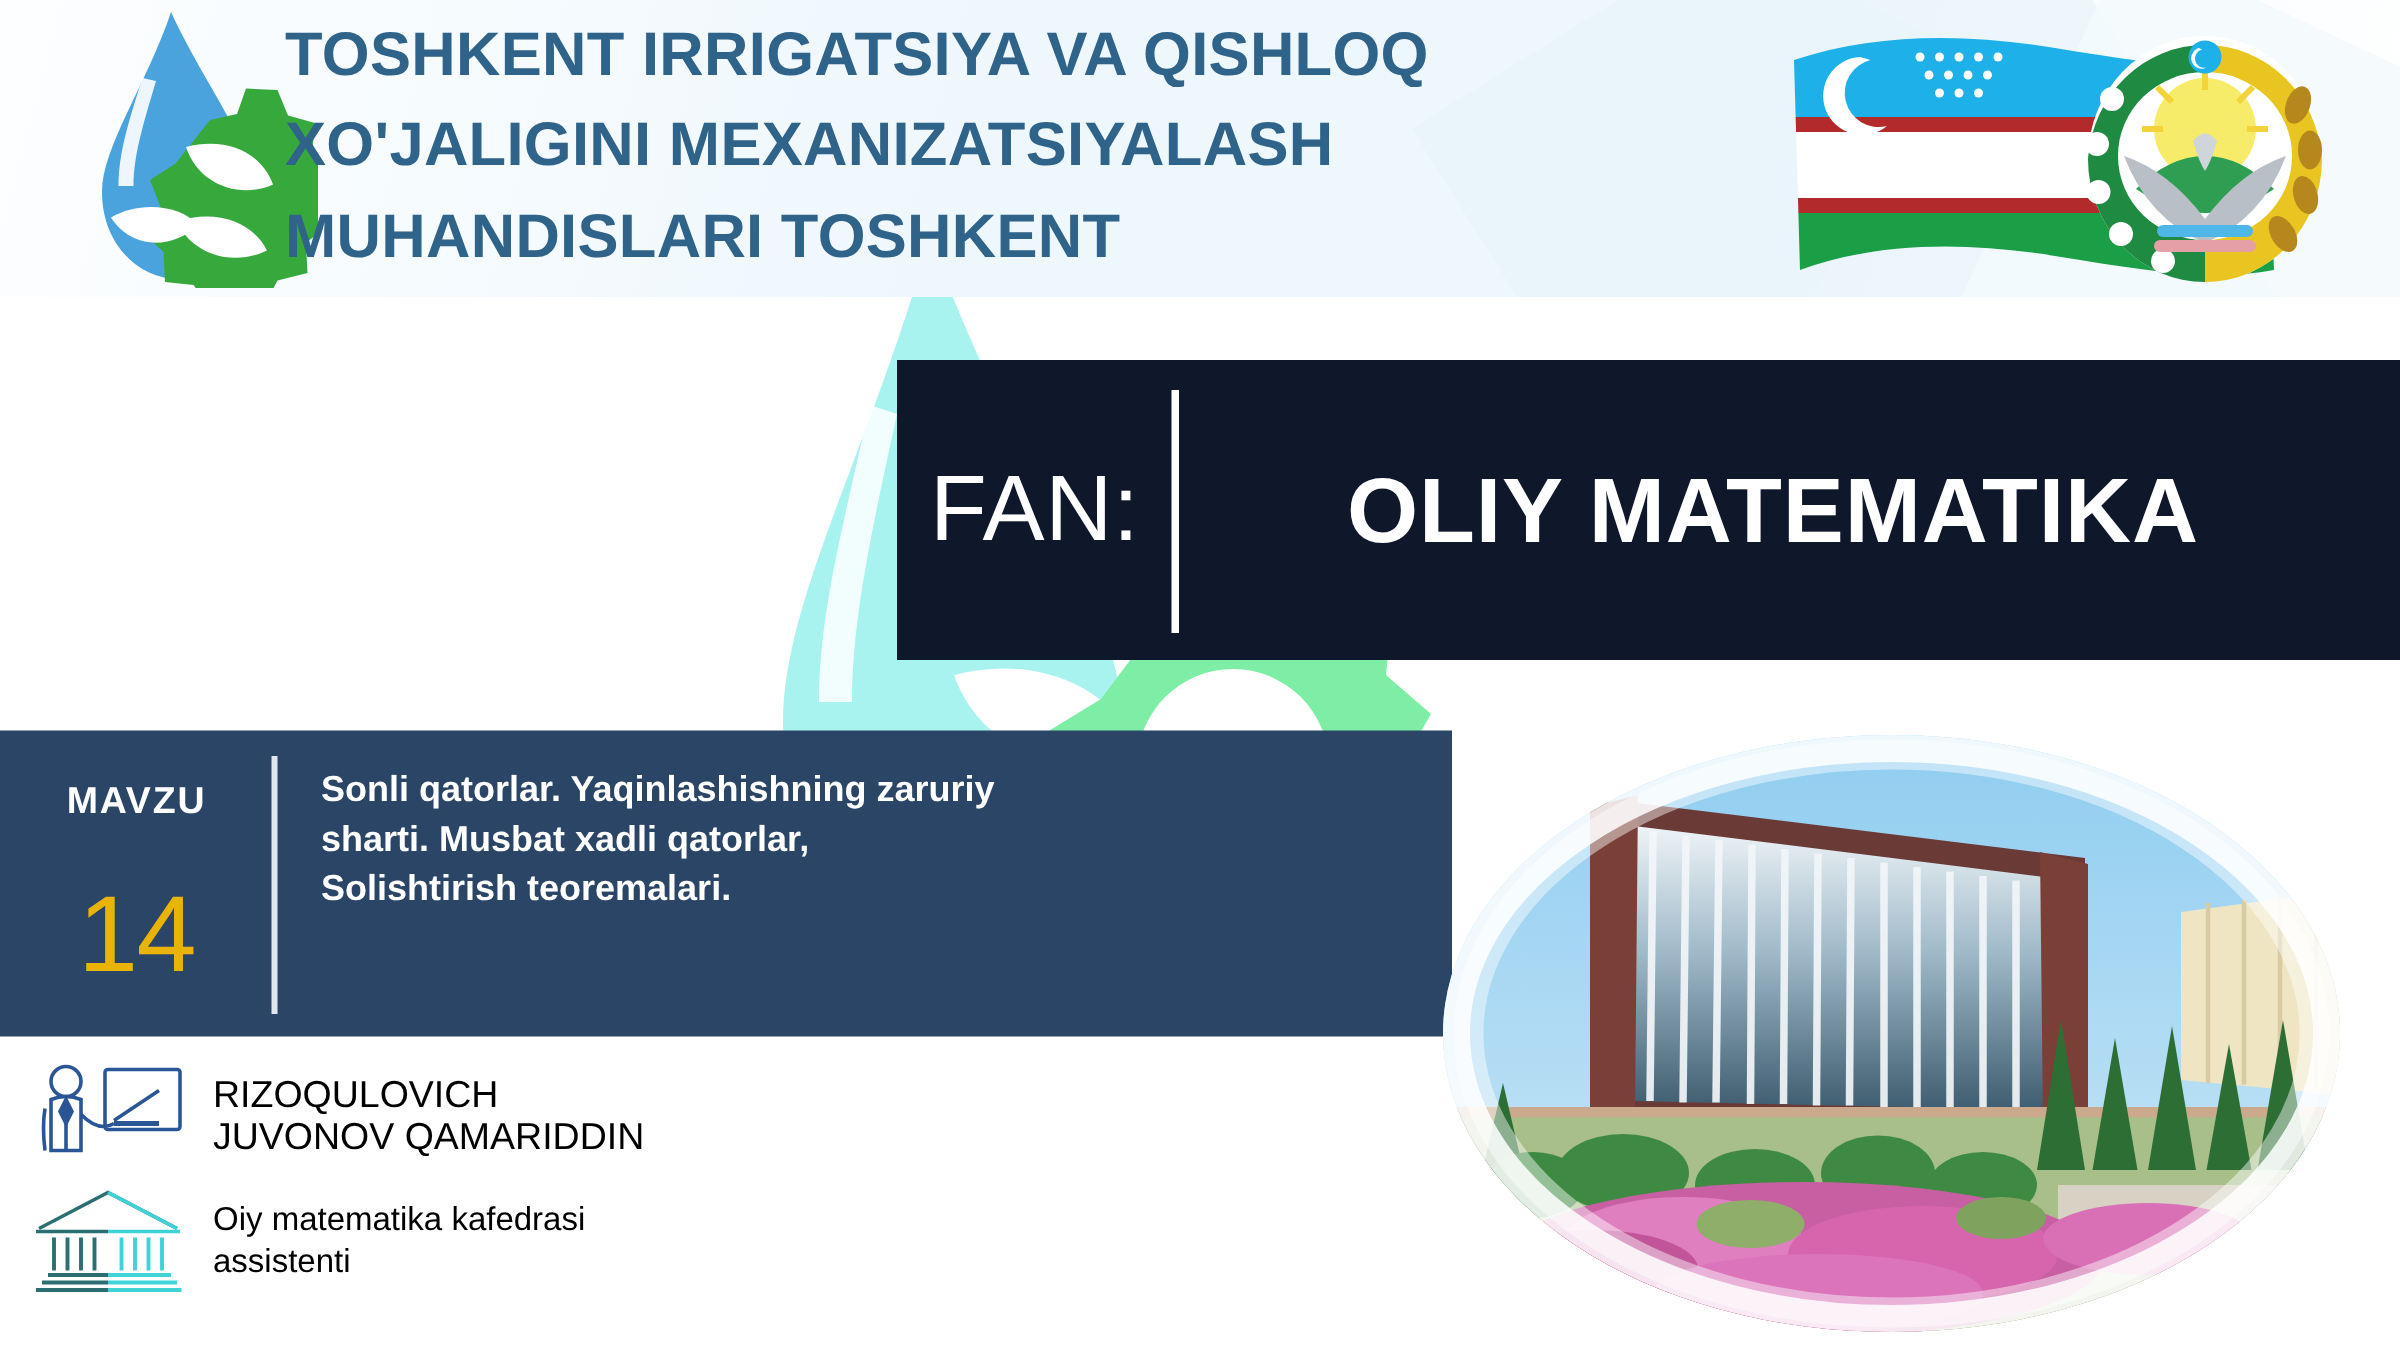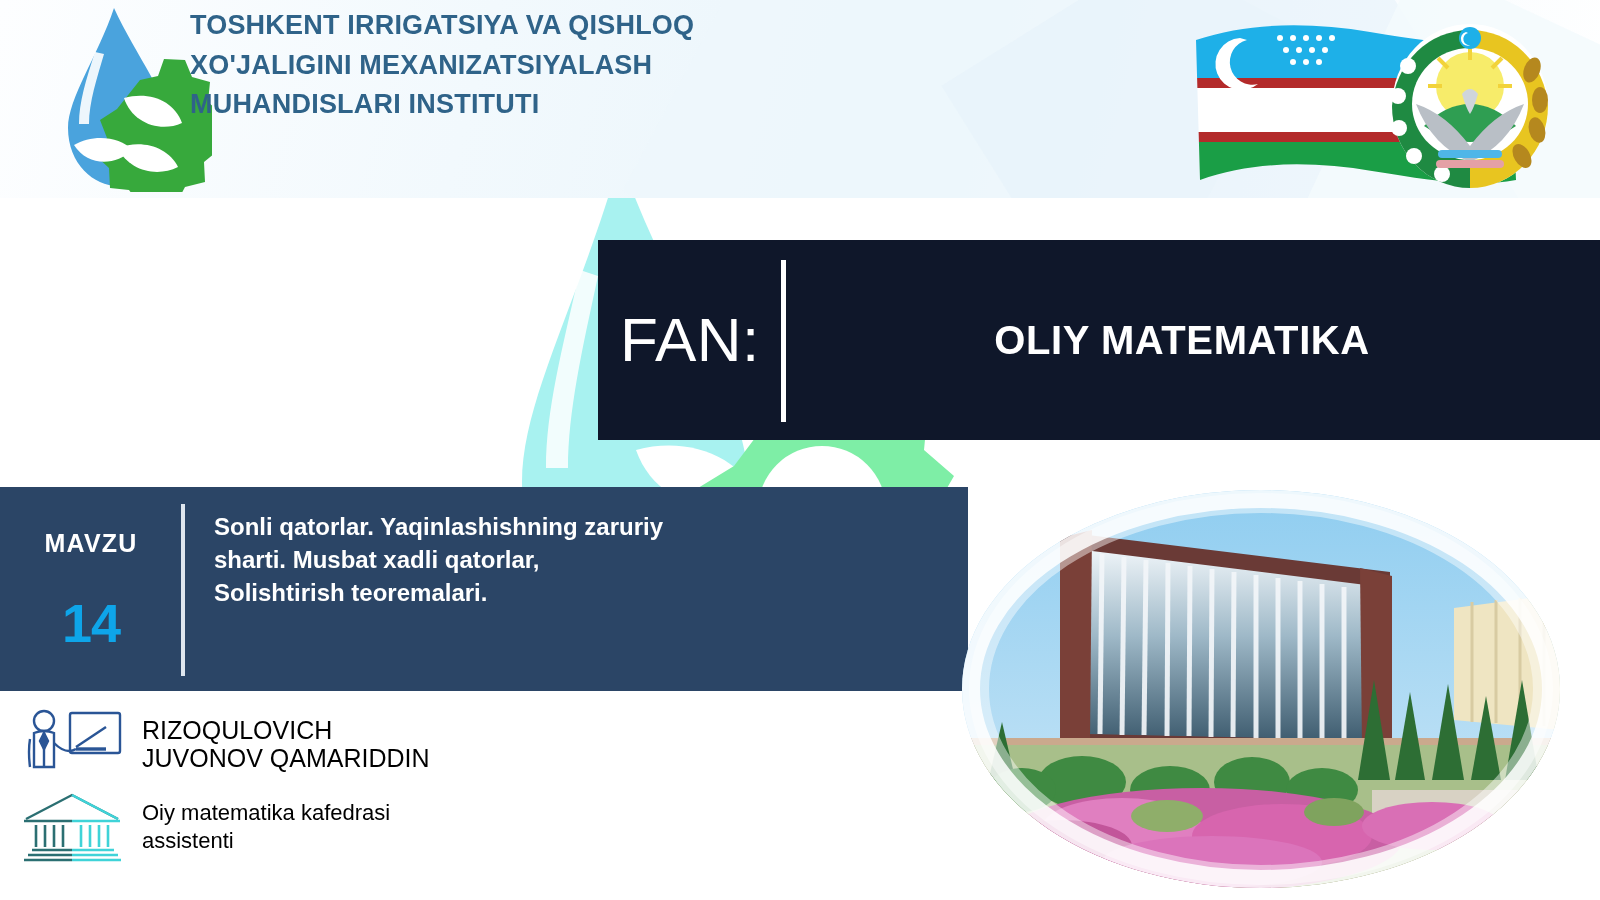--- a/index.html
+++ b/index.html
@@ -35,21 +35,21 @@
   }
   .header-band .diag3{
     position:absolute;left:1330px;top:20px;width:360px;height:340px;
     background:#f3fafd;transform:rotate(25deg);opacity:.85;
   }
 
   .inst-logo{position:absolute;left:52px;top:6px;width:160px;height:186px;z-index:4;}
 
   .inst-title{
     position:absolute;left:190px;top:6px;width:760px;z-index:4;
-    color:#2f6389;font-weight:bold;font-size:27px;line-height:1.47;
+    color:#2f6389;font-weight:bold;font-size:41px;line-height:1.47;
     letter-spacing:.2px;
   }
   .inst-title .ln{display:block;white-space:nowrap;}
 
   .flag-wrap{position:absolute;left:1180px;top:8px;width:400px;height:196px;z-index:4;}
 
   
   .fan-banner{
     position:absolute;left:598px;top:240px;width:968px;height:200px;
     background:#0f172a;z-index:2;padding-left:44px;
@@ -58,38 +58,38 @@
     position:absolute;left:22px;top:50px;width:160px;
     color:#ffffff;font-size:62px;font-weight:normal;line-height:100px;
     letter-spacing:.5px;
   }
   .fan-divider{
     position:absolute;left:183px;top:20px;width:5px;height:162px;background:#ffffff;
   }
   .fan-value{
     position:absolute;left:200px;top:0;width:768px;height:200px;
     display:flex;align-items:center;justify-content:center;
-    color:#ffffff;font-size:40px;font-weight:bold;letter-spacing:.6px;
+    color:#ffffff;font-size:61px;font-weight:bold;letter-spacing:.6px;
   }
 
   
   .mavzu-band{
     position:absolute;left:0;top:487px;width:968px;height:204px;
     background:#2b4566;z-index:2;
   }
   .mavzu-left{
     position:absolute;left:0;top:0;width:182px;height:204px;
     display:flex;flex-direction:column;align-items:center;justify-content:center;gap:37px;
   }
   .mavzu-word{
     color:#ffffff;font-size:25px;font-weight:bold;letter-spacing:1.2px;
     margin-bottom:2px;
   }
   .mavzu-num{
-    color:#0ea5e9;font-size:54px;font-weight:bold;line-height:.98;letter-spacing:-1px;
+    color:#eab308;font-size:72px;font-weight:normal;line-height:.98;letter-spacing:-1px;
   }
   .mavzu-divider{
     position:absolute;left:181px;top:17px;width:4px;height:172px;background:#dfe6ee;
   }
   .mavzu-topic{
     position:absolute;left:214px;top:24px;width:740px;
     color:#ffffff;font-size:24px;font-weight:bold;line-height:1.37;
   }
 
   
@@ -145,21 +145,21 @@
              l-19 -2 l-1 -20 l-14 -13 l12 -17 l-7 -18 l17 -11 z" fill="#37a93c"></path>
     <circle cx="108" cy="115" r="29" fill="#ffffff" opacity=".0"></circle>
     <path d="M22 139 C 40 128, 68 130, 80 144 C 64 160, 36 161, 22 139 Z" fill="#ffffff"></path>
     <path d="M72 92 C 98 85, 122 95, 130 117 C 108 127, 80 117, 72 92 Z" fill="#ffffff"></path>
     <path d="M66 142 C 90 133, 116 141, 126 161 C 104 172, 76 164, 66 142 Z" fill="#ffffff"></path>
   </svg>
 
   <div class="inst-title">
     <span class="ln">TOSHKENT IRRIGATSIYA VA QISHLOQ</span>
     <span class="ln">XO'JALIGINI MEXANIZATSIYALASH</span>
-    <span class="ln">MUHANDISLARI INSTITUTI</span>
+    <span class="ln">MUHANDISLARI TOSHKENT</span>
   </div>
 
   <svg class="flag-wrap" viewBox="0 0 400 196" xmlns="http://www.w3.org/2000/svg">
     <defs>
       <clipPath id="flagclip">
         <path d="M16 32 C 70 14, 130 14, 190 24 C 245 33, 290 40, 330 34
                  L 336 172 C 294 180, 248 172, 192 163 C 132 153, 72 153, 20 172 Z"></path>
       </clipPath>
     </defs>
     <g clip-path="url(#flagclip)">

